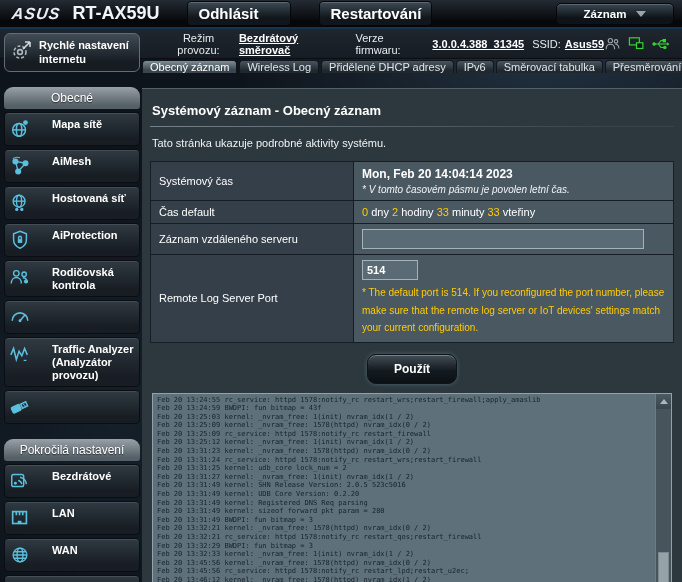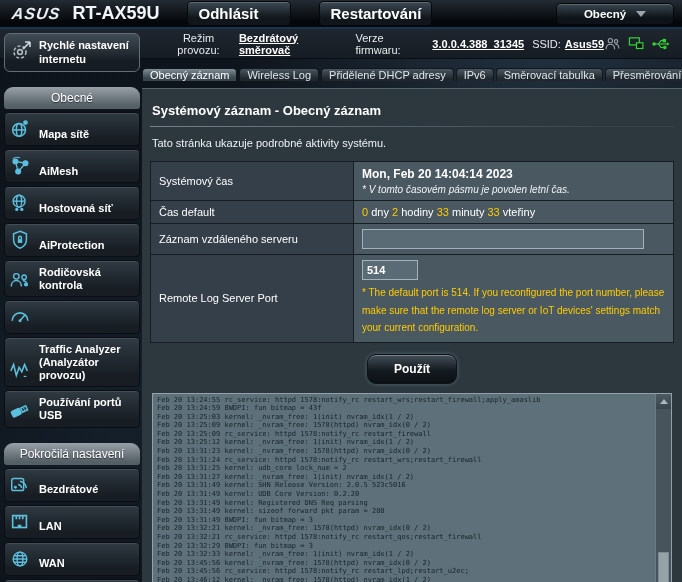--- a/index.html
+++ b/index.html
@@ -37,28 +37,28 @@
   .stat-icons{margin-left:auto;margin-right:12px;display:flex;align-items:center;gap:7px;}
   .stat-icons svg{display:block;}
   
   .sidebar{position:absolute;left:4px;top:33px;width:136px;z-index:5;display:flex;flex-direction:column;gap:3px;}
   .quick-setup{display:flex;align-items:center;gap:6px;
     background:linear-gradient(#414c56,#161c22 75%);border:1px solid #636d75;border-radius:6px;
     color:#fff;font-weight:bold;font-size:11px;line-height:1.2;padding:5px 4px;cursor:pointer;}
   .section-header{margin-top:12px;text-align:center;color:#fff;font-size:12px;padding:4px 0;
     background:linear-gradient(#99a1a8,#555f66 85%);border-radius:9px 9px 3px 3px;
     text-shadow:0 1px 1px #2a3036;cursor:pointer;}
-  .side-item{display:flex;align-items:flex-end;gap:7px;min-height:18px;
+  .side-item{display:flex;align-items:flex-start;gap:20px;min-height:18px;
     background:linear-gradient(#303a42,#171d23 80%);border:1px solid #0a0e12;border-radius:4px;
     box-shadow:inset 0 1px 0 rgba(255,255,255,.10);
     color:#fff;font-weight:bold;font-size:11px;line-height:1.15;padding:5px 3px;cursor:pointer;}
   .side-item .ico{flex:0 0 24px;display:flex;justify-content:center;}
   
   .main{position:absolute;left:142px;top:60px;width:540px;height:522px;z-index:2;}
-  .tabs{display:flex;gap:2px;height:28px;align-items:center;}
+  .tabs{display:flex;gap:2px;height:28px;align-items:flex-start;}
   .tab{display:flex;align-items:center;padding:0 7px;font-size:11px;color:#dfe6ea;
     background:linear-gradient(#49565f,#20282e 80%);border:1px solid #10161b;border-bottom:none;
     border-radius:4px 4px 0 0;cursor:pointer;white-space:nowrap;}
   .tab.active{background:linear-gradient(#7e8d95,#3a464d 75%);color:#ffffff;}
   .panel{position:relative;height:494px;background:#2d383e;border-top:1px solid #55626a;
     padding:2px 8px 0 8px;box-sizing:border-box;}
   .page-title{font-size:13px;font-weight:bold;color:#fff;margin:12px 2px 8px 2px;}
   .divider{height:1px;background:linear-gradient(90deg,#75828a,#39444b 85%);margin:0 0 10px 0;}
   .page-desc{font-size:11px;color:#eef2f4;margin:0 2px 12px 2px;}
   table.form{width:100%;border-collapse:collapse;font-size:11px;color:#fff;border:1px solid #161d24;}
@@ -93,21 +93,21 @@
 </style>
 </head>
 <body>
 
 <div class="banner">
   <span class="logo">ASUS</span>
   <span class="model">RT-AX59U</span>
   <button class="hdr-btn">Odhlásit</button>
   <button class="hdr-btn">Restartování</button>
   <div class="lang-btn">
-    <span>Obecný</span>
+    <span>Záznam</span>
     <span class="caret"></span>
   </div>
 </div>
 
 <div class="statusbar">
   <span class="stat-label lead">Režim provozu:</span>
   <span class="stat-value">Bezdrátový směrovač</span>
   <span class="stat-label">Verze firmwaru:</span>
   <span class="stat-value">3.0.0.4.388_31345</span>
   <span class="stat-label">SSID:</span>
@@ -256,21 +256,20 @@
   <div class="side-item">
     <span class="ico">
       <svg width="22" height="22" viewBox="0 0 24 24">
           <g stroke="#5bc0de" stroke-width="1.6" fill="none" transform="rotate(-25 12 12)">
         <rect x="2" y="8" width="11" height="8" rx="2" fill="#5bc0de" stroke="none"></rect>
         <rect x="14" y="9.5" width="6" height="5"></rect>
             <path d="M16 11h2M16 13h2" stroke-width="1.1"></path>
           </g>
         </svg>
     </span>
-    <span>Používání portů USB</span>
   </div>
 
   <div class="section-header">Pokročilá nastavení</div>
 
   <div class="side-item">
     <span class="ico">
       <svg width="22" height="22" viewBox="0 0 24 24">
           <g stroke="#5bc0de" stroke-width="1.6" fill="none">
         <rect x="3" y="5" width="13" height="13" rx="2"></rect>
             <circle cx="7" cy="14.5" r="1.6" fill="#5bc0de" stroke="none"></circle>

